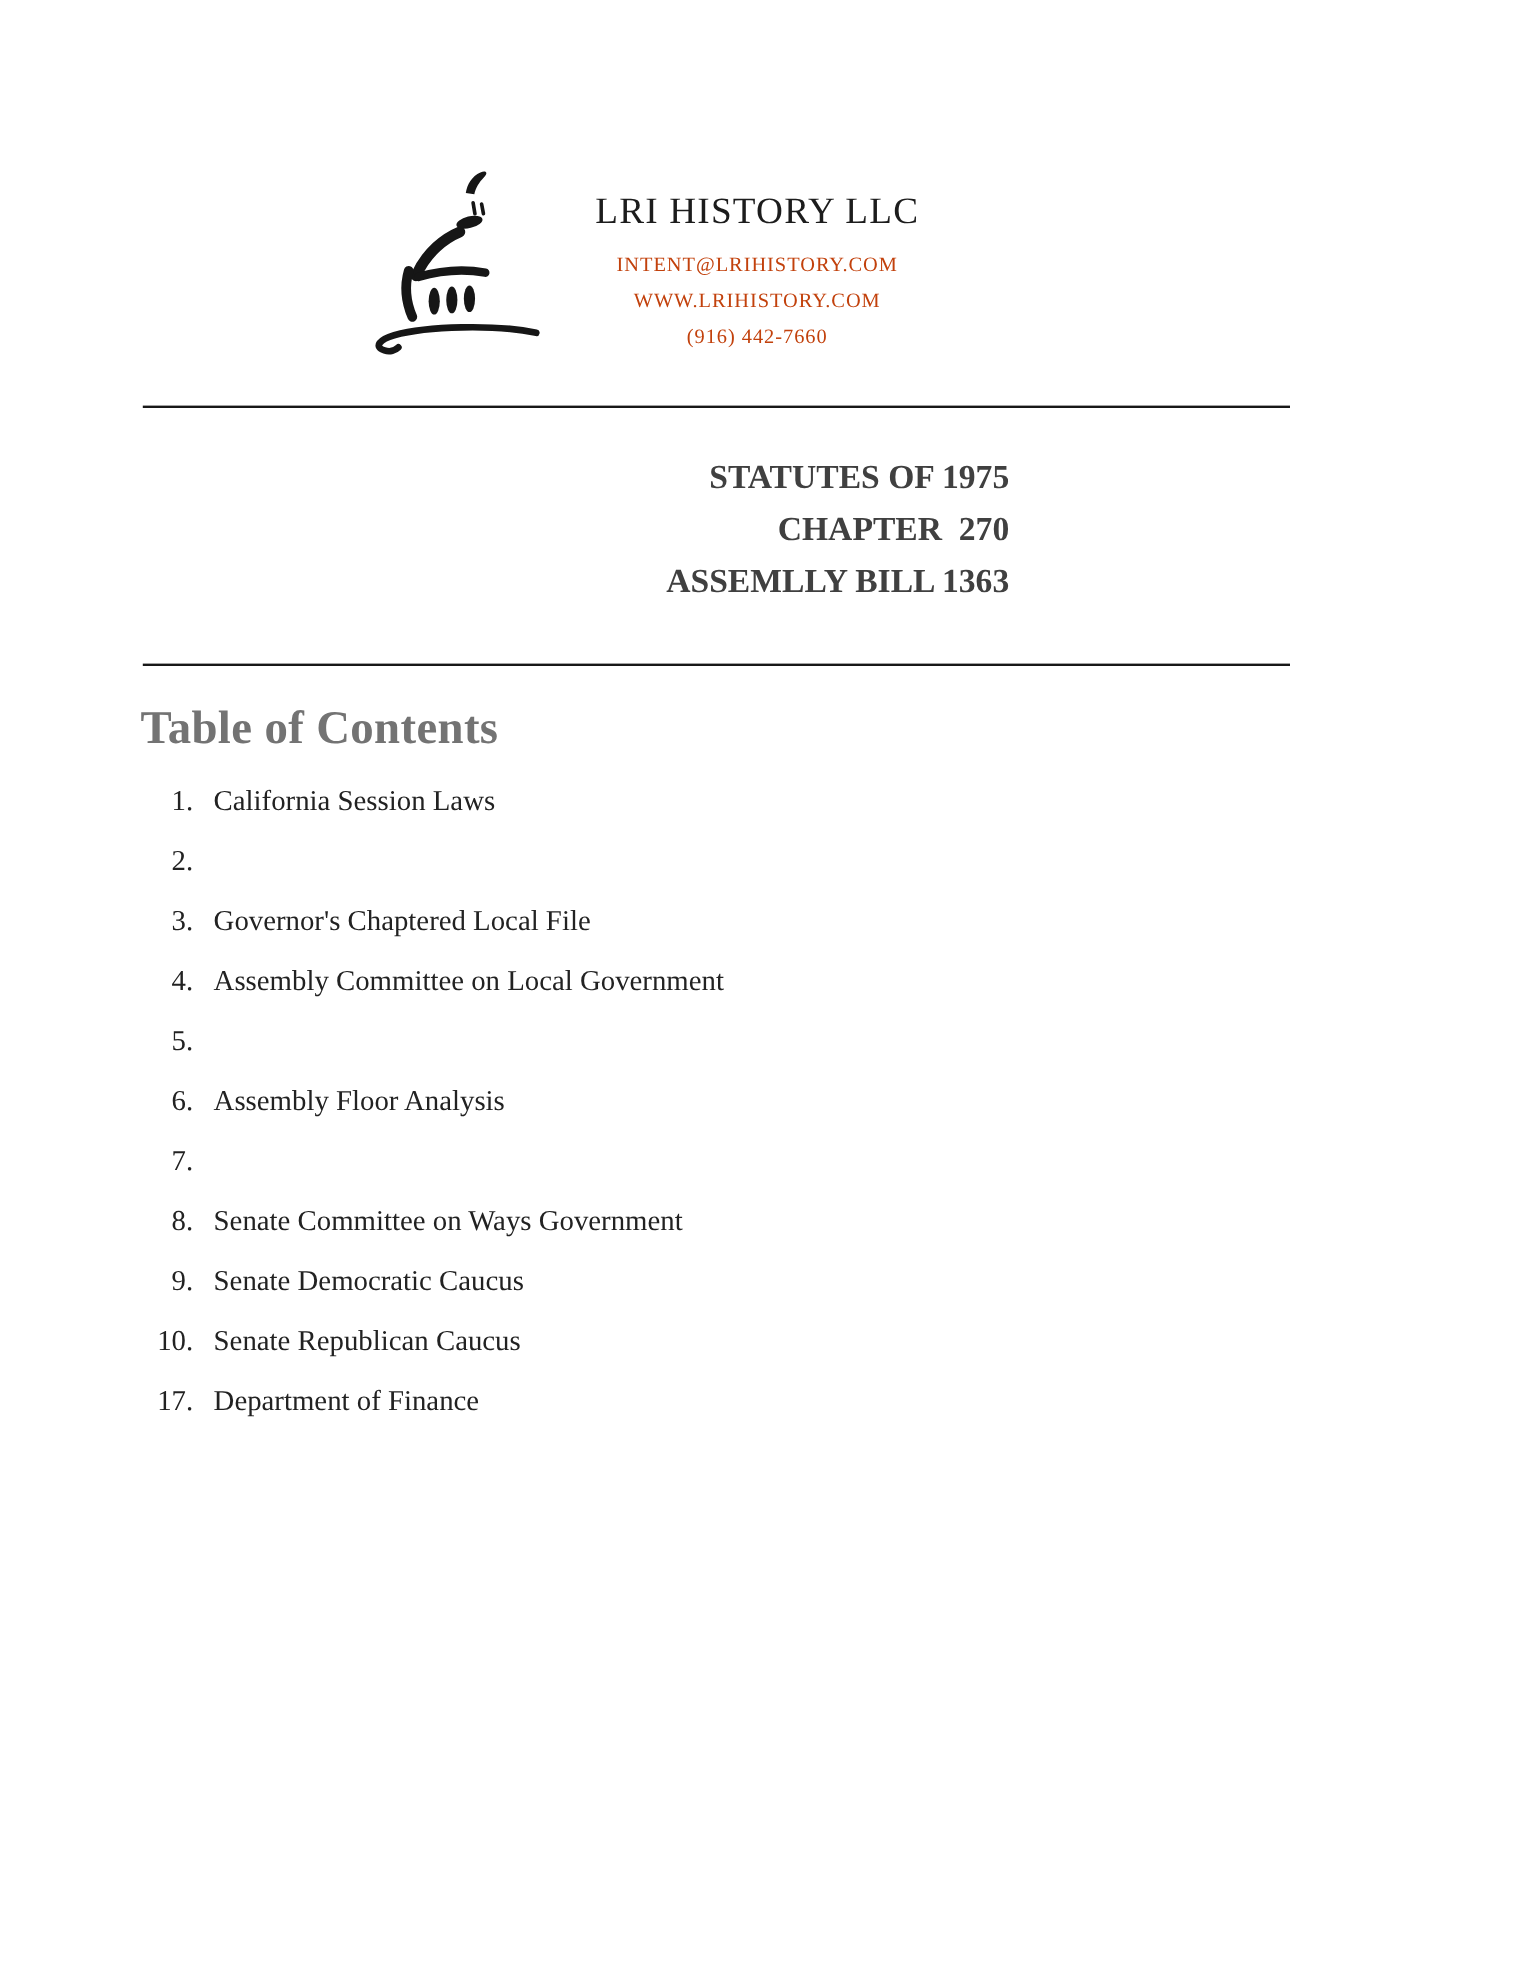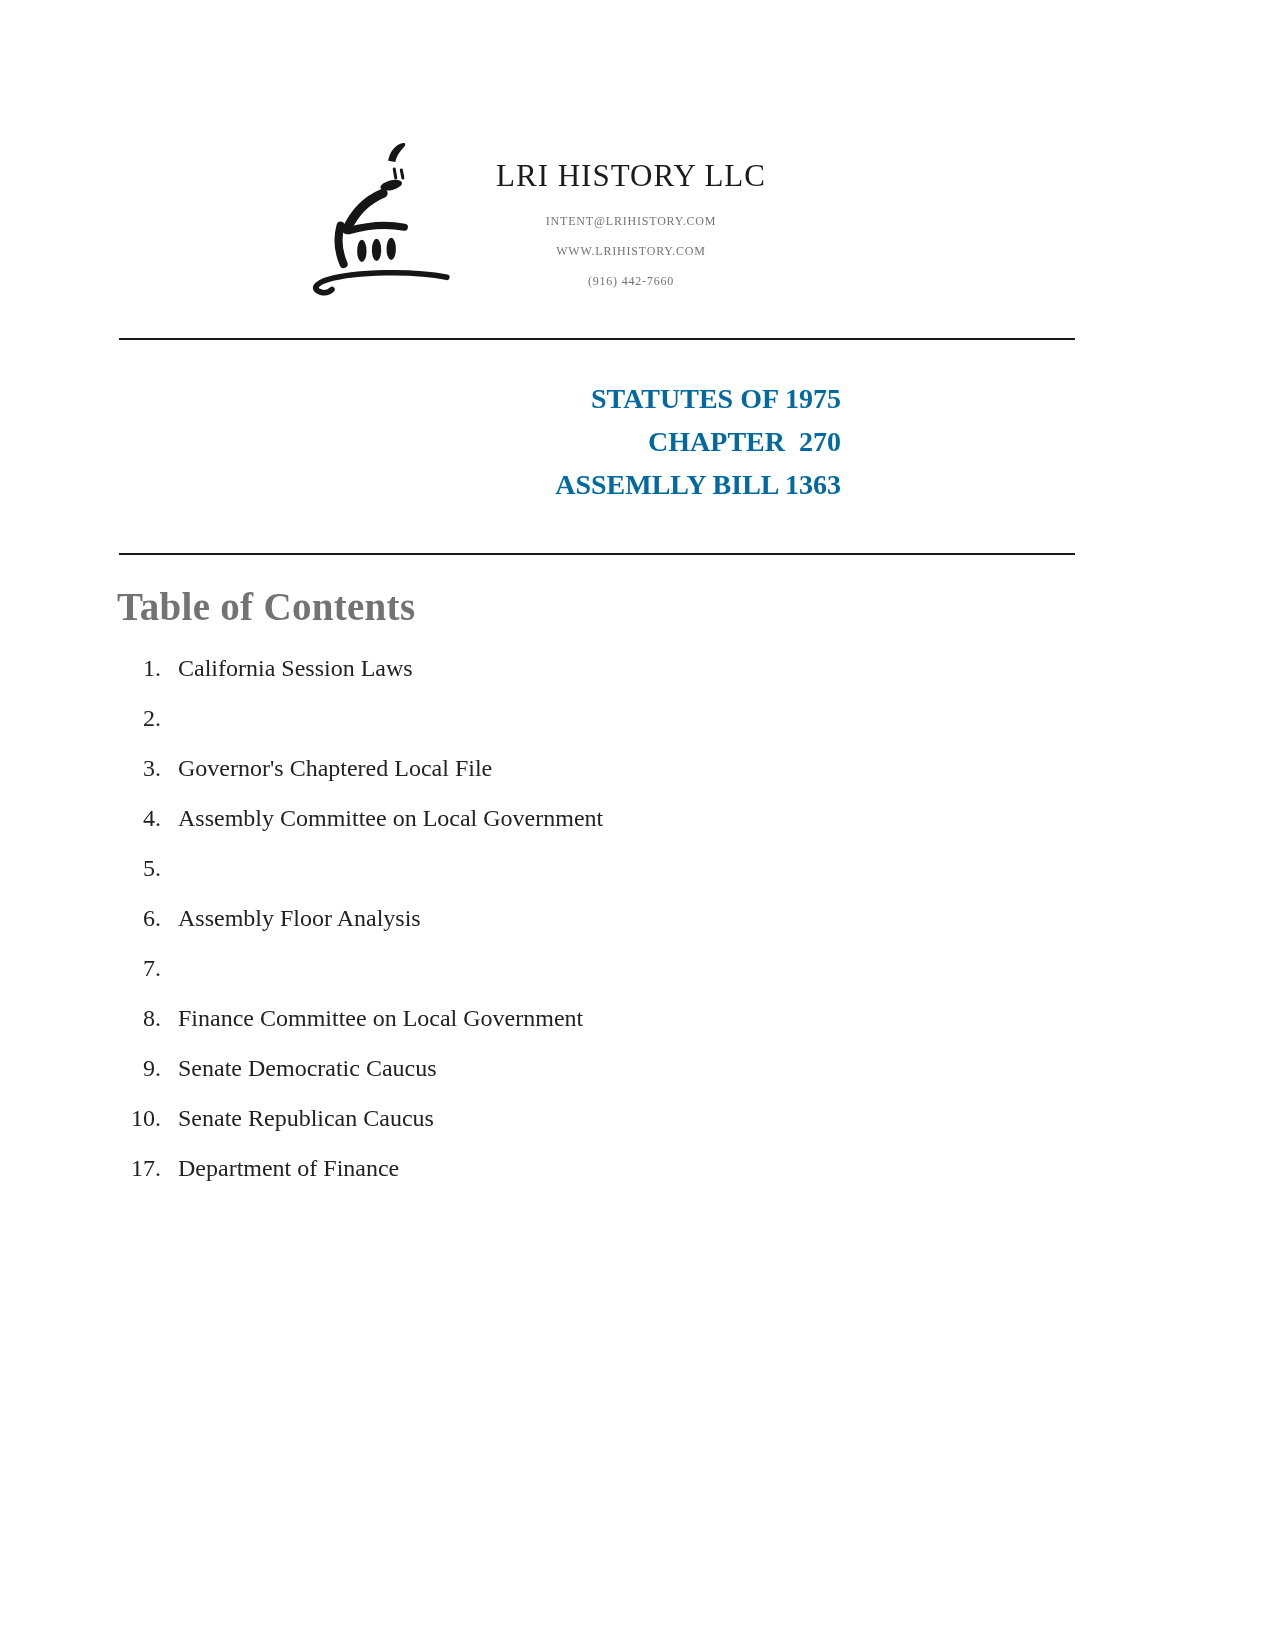--- a/index.html
+++ b/index.html
@@ -35,45 +35,45 @@
     color: #1a1a1a;
   }
   .company-name {
     font-size: 31px;
     letter-spacing: 1px;
     line-height: 36px;
     color: #1c1c1c;
     white-space: pre;
   }
   .contact-line {
-    font-size: 12px;
+    font-size: 17px;
     letter-spacing: 0.8px;
     line-height: 30px;
-    color: #737373;
+    color: #c2410c;
     white-space: pre;
   }
   .contact-block { margin-top: 12px; }
 
   
   .rule {
     position: absolute;
     left: 119px;
     width: 984px;
     border-top: 2px solid #181818;
   }
   .rule-1 { top: 338px; }
   .rule-2 { top: 553px; }
 
   
   .title-block {
     position: absolute;
     top: 377px;
     right: 234px;
     text-align: right;
-    color: #0369a1;
+    color: #404040;
     font-weight: bold;
     font-size: 28px;
     line-height: 43px;
   }
   .title-line { white-space: pre; }
 
   
   .toc-heading {
     position: absolute;
     left: 117px;
@@ -172,21 +172,21 @@
     </li>
     <li class="toc-item">
       <span class="toc-num">6.</span>
       <span class="toc-label">Assembly Floor Analysis</span>
     </li>
     <li class="toc-item">
       <span class="toc-num">7.</span>
     </li>
     <li class="toc-item">
       <span class="toc-num">8.</span>
-      <span class="toc-label">Finance Committee on Local Government</span>
+      <span class="toc-label">Senate Committee on Ways Government</span>
     </li>
     <li class="toc-item">
       <span class="toc-num">9.</span>
       <span class="toc-label">Senate Democratic Caucus</span>
     </li>
     <li class="toc-item">
       <span class="toc-num">10.</span>
       <span class="toc-label">Senate Republican Caucus</span>
     </li>
     <li class="toc-item">

